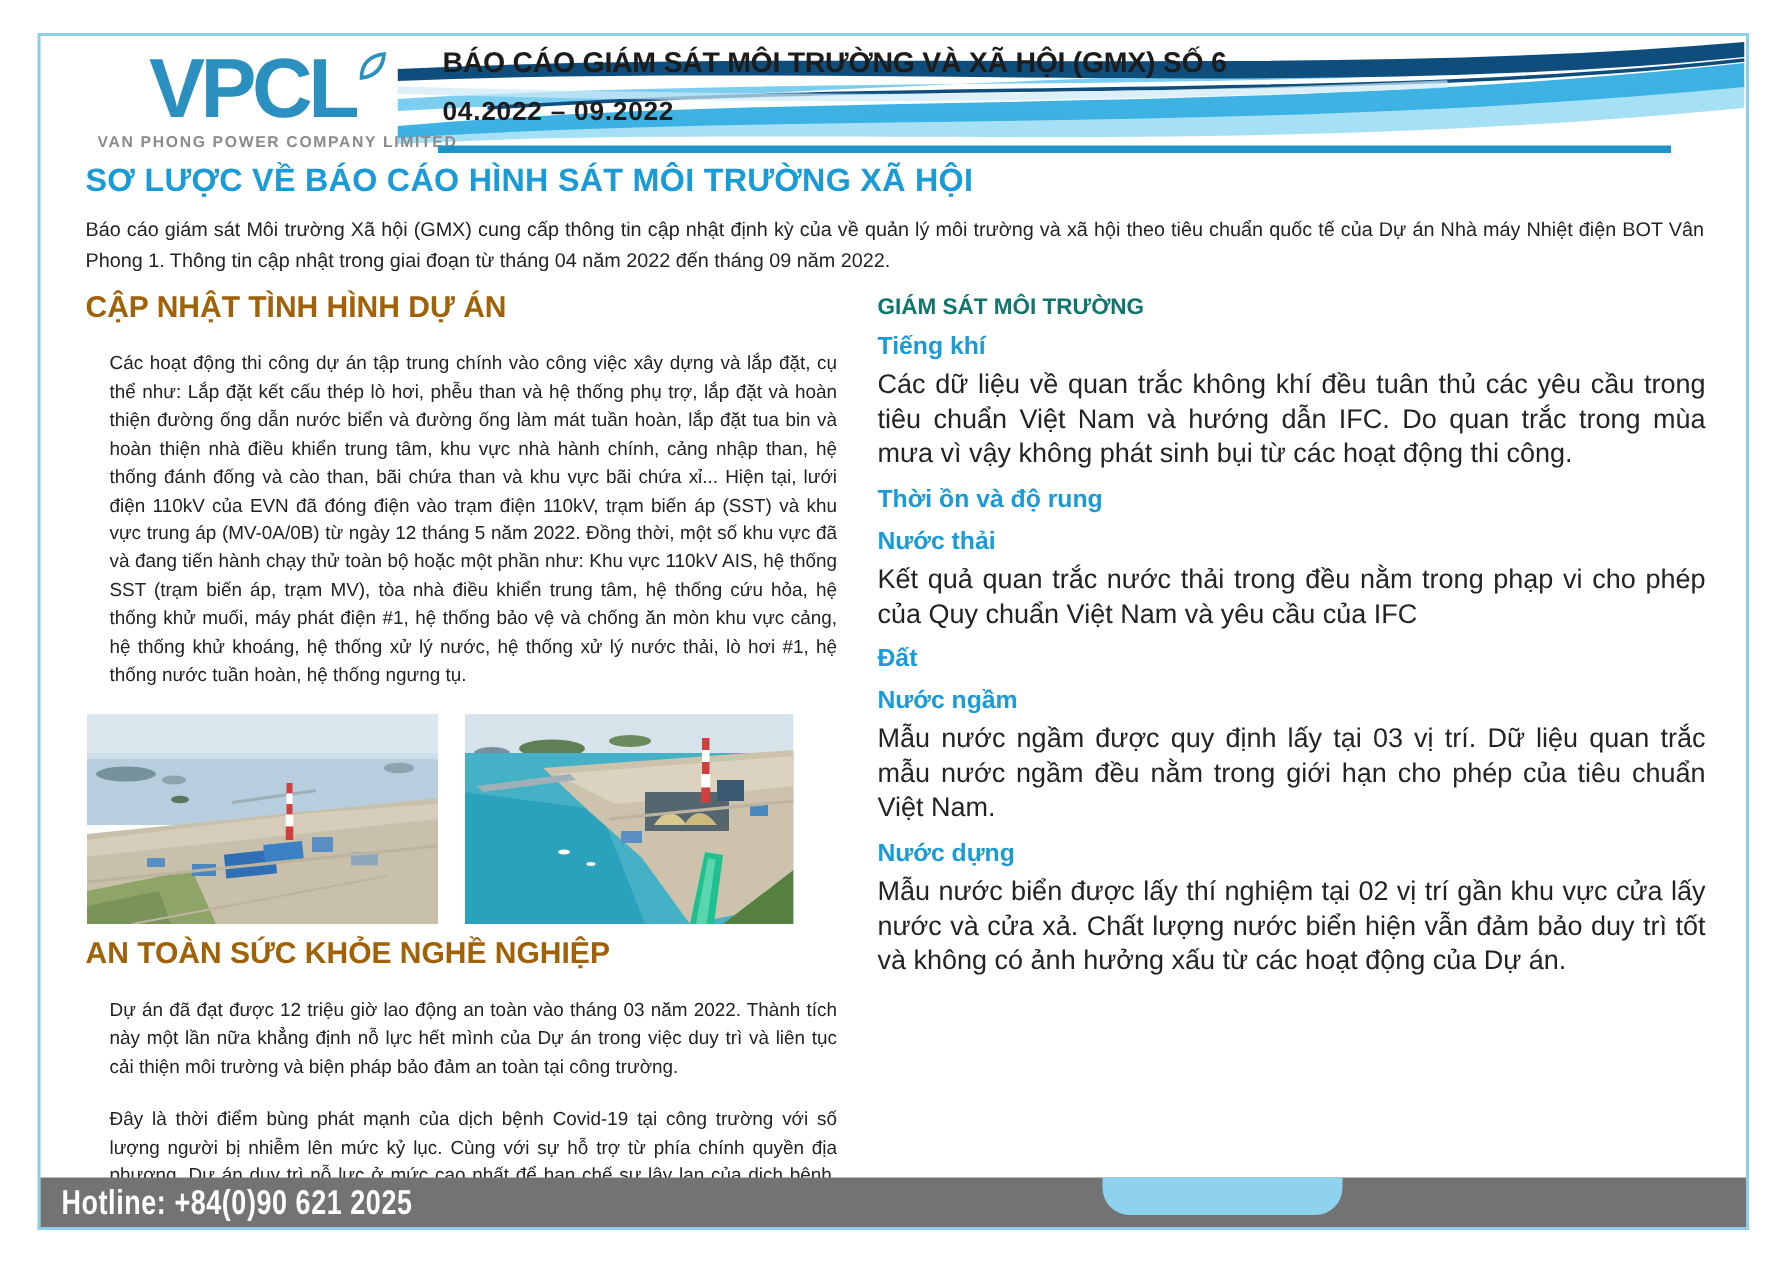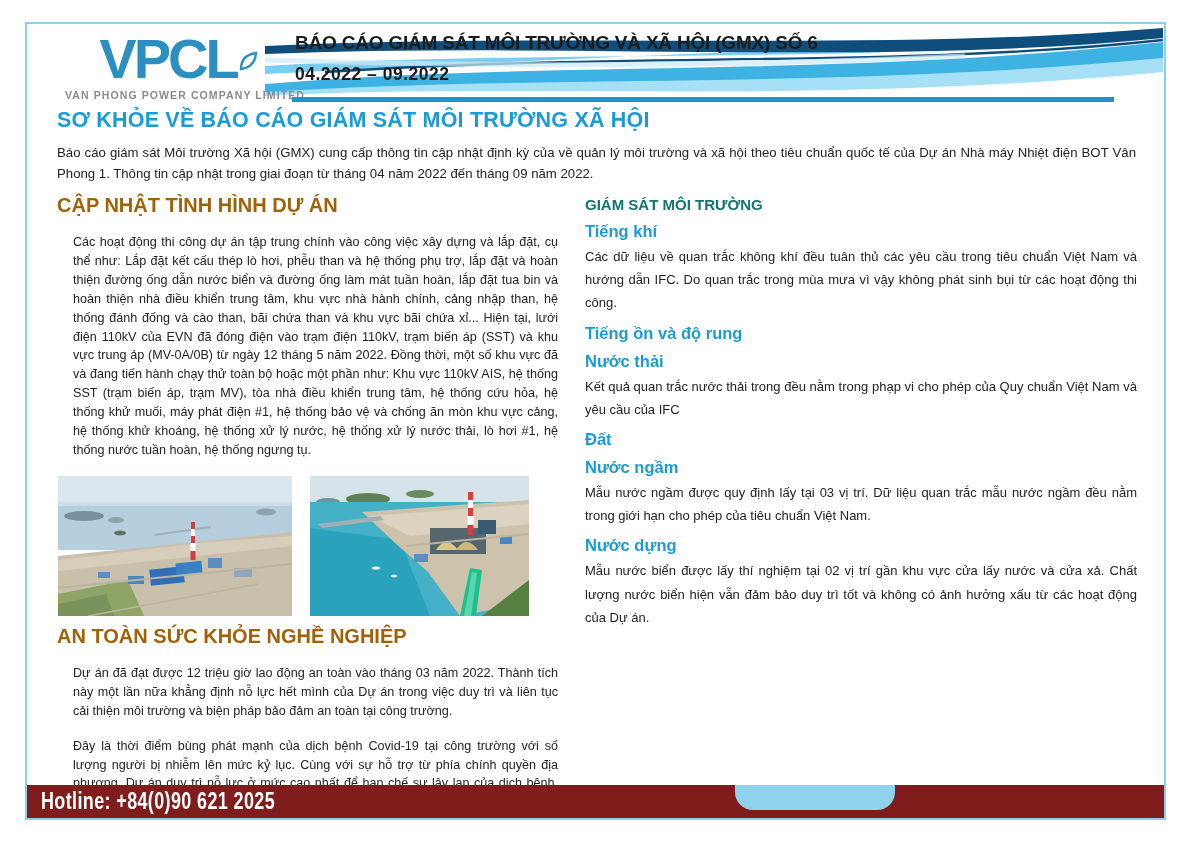--- a/index.html
+++ b/index.html
@@ -2,21 +2,21 @@
 <html><head>
 <meta charset="utf-8">
 <style>
   html,body{margin:0;padding:0;background:#ffffff;width:1191px;height:842px;overflow:hidden;
     font-family:"Liberation Sans","DejaVu Sans",sans-serif;-webkit-font-smoothing:antialiased;}
   .frame{position:absolute;left:25px;top:22px;width:1137px;height:794px;border:2px solid #8ccfe9;background:#fff;}
 
   
   .waves{position:absolute;left:238px;top:2px;width:898px;height:70px;}
   .logo{position:absolute;left:38px;top:6px;width:228px;text-align:center;}
-  .logo-row{display:flex;align-items:center;justify-content:center;}
+  .logo-row{display:flex;align-items:flex-start;justify-content:center;}
   .logo-text{font-size:56px;line-height:58px;font-weight:800;letter-spacing:-3px;color:#2b90c0;}
   .logo-leaf{margin-top:4px;margin-left:2px;}
   .logo-sub{font-size:10.5px;letter-spacing:1.1px;color:#8a8a8a;font-weight:600;margin-top:1px;white-space:nowrap;}
   .title-block{position:absolute;left:268px;top:8px;width:620px;}
   .doc-title{font-size:19px;font-weight:800;color:#1c1c1c;letter-spacing:-0.2px;white-space:nowrap;}
   .doc-period{font-size:17.5px;font-weight:800;color:#1c1c1c;margin-top:10px;letter-spacing:0.5px;}
   .header-rule{position:absolute;left:265px;top:73px;width:822px;height:5px;background:#1e93c9;}
 
   
   .intro{position:absolute;left:30px;top:84px;width:1079px;}
@@ -28,24 +28,24 @@
   .col-left h2{margin:0 0 7px 0;font-size:20px;font-weight:800;color:#a16207;}
   .col-left p{margin:16px;font-size:12.6px;line-height:18.9px;color:#232323;text-align:justify;}
   .photos{display:flex;gap:18px;margin:9px 0 8px 1px;}
   .photos svg{display:block;}
   .safety-h{margin-top:9px !important;}
   .safety-p2{margin-top:8px !important;}
 
   .col-right{position:absolute;left:558px;top:172px;width:552px;}
   .col-right h2{margin:0 0 2px 0;font-size:15px;font-weight:700;color:#0f766e;}
   .env h3{margin:9px 0 4px 0;font-size:16.5px;font-weight:800;color:#199bd7;}
-  .env p{margin:0;font-size:13px;line-height:23.2px;color:#232323;text-align:justify;}
+  .env p{margin:0;font-size:18px;line-height:23.2px;color:#232323;text-align:justify;}
 
   
-  .footer-band{position:absolute;left:0;right:0;bottom:0;height:33px;background:#7f1d1d;}
+  .footer-band{position:absolute;left:0;right:0;bottom:0;height:33px;background:#737373;}
   .footer-tab{position:absolute;left:708px;top:0;width:160px;height:25px;background:#8fd2ee;border-radius:0 0 18px 18px;}
   .hotline{position:absolute;left:14px;top:3px;font-size:23px;font-weight:800;color:#ffffff;
     transform:scaleX(0.78);transform-origin:left center;letter-spacing:0.5px;white-space:nowrap;}
 </style>
 </head>
 <body>
 
 <div class="frame">
 
   <svg class="waves" viewBox="0 0 898 70" preserveAspectRatio="none">
@@ -67,21 +67,21 @@
     <div class="logo-sub">VAN PHONG POWER COMPANY LIMITED</div>
   </div>
 
   <div class="title-block">
     <div class="doc-title">BÁO CÁO GIÁM SÁT MÔI TRƯỜNG VÀ XÃ HỘI (GMX) SỐ 6</div>
     <div class="doc-period">04.2022 – 09.2022</div>
   </div>
   <div class="header-rule"></div>
 
   <section class="intro">
-    <h1>SƠ KHỎE VỀ BÁO CÁO GIÁM SÁT MÔI TRƯỜNG XÃ HỘI</h1>
+    <h1>SƠ LƯỢC VỀ BÁO CÁO HÌNH SÁT MÔI TRƯỜNG XÃ HỘI</h1>
     <p>Báo cáo giám sát Môi trường Xã hội (GMX) cung cấp thông tin cập nhật định kỳ của về quản lý môi trường và xã hội theo tiêu chuẩn quốc tế của Dự án Nhà máy Nhiệt điện BOT Vân Phong 1. Thông tin cập nhật trong giai đoạn từ tháng 04 năm 2022 đến tháng 09 năm 2022.</p>
   </section>
 
   <section class="col-left">
     <h2>CẬP NHẬT TÌNH HÌNH DỰ ÁN</h2>
     <p>Các hoạt động thi công dự án tập trung chính vào công việc xây dựng và lắp đặt, cụ thể như: Lắp đặt kết cấu thép lò hơi, phễu than và hệ thống phụ trợ, lắp đặt và hoàn thiện đường ống dẫn nước biển và đường ống làm mát tuần hoàn, lắp đặt tua bin và hoàn thiện nhà điều khiển trung tâm, khu vực nhà hành chính, cảng nhập than, hệ thống đánh đống và cào than, bãi chứa than và khu vực bãi chứa xỉ... Hiện tại, lưới điện 110kV của EVN đã đóng điện vào trạm điện 110kV, trạm biến áp (SST) và khu vực trung áp (MV-0A/0B) từ ngày 12 tháng 5 năm 2022. Đồng thời, một số khu vực đã và đang tiến hành chạy thử toàn bộ hoặc một phần như: Khu vực 110kV AIS, hệ thống SST (trạm biến áp, trạm MV), tòa nhà điều khiển trung tâm, hệ thống cứu hỏa, hệ thống khử muối, máy phát điện #1, hệ thống bảo vệ và chống ăn mòn khu vực cảng, hệ thống khử khoáng, hệ thống xử lý nước, hệ thống xử lý nước thải, lò hơi #1, hệ thống nước tuần hoàn, hệ thống ngưng tụ.</p>
 
     <div class="photos">
 
       <svg width="234" height="140" viewBox="0 0 234 140">
@@ -152,21 +152,21 @@
   </section>
 
   <section class="col-right">
     <h2>GIÁM SÁT MÔI TRƯỜNG</h2>
 
     <div class="env">
       <h3>Tiếng khí</h3>
       <p>Các dữ liệu về quan trắc không khí đều tuân thủ các yêu cầu trong tiêu chuẩn Việt Nam và hướng dẫn IFC. Do quan trắc trong mùa mưa vì vậy không phát sinh bụi từ các hoạt động thi công.</p>
     </div>
     <div class="env">
-      <h3>Tiếng ồn và độ rung</h3>
+      <h3>Thời ồn và độ rung</h3>
     </div>
     <div class="env">
       <h3>Nước thải</h3>
       <p>Kết quả quan trắc nước thải trong đều nằm trong phạp vi cho phép của Quy chuẩn Việt Nam và yêu cầu của IFC</p>
     </div>
     <div class="env">
       <h3>Đất</h3>
     </div>
     <div class="env">
       <h3>Nước ngầm</h3>

